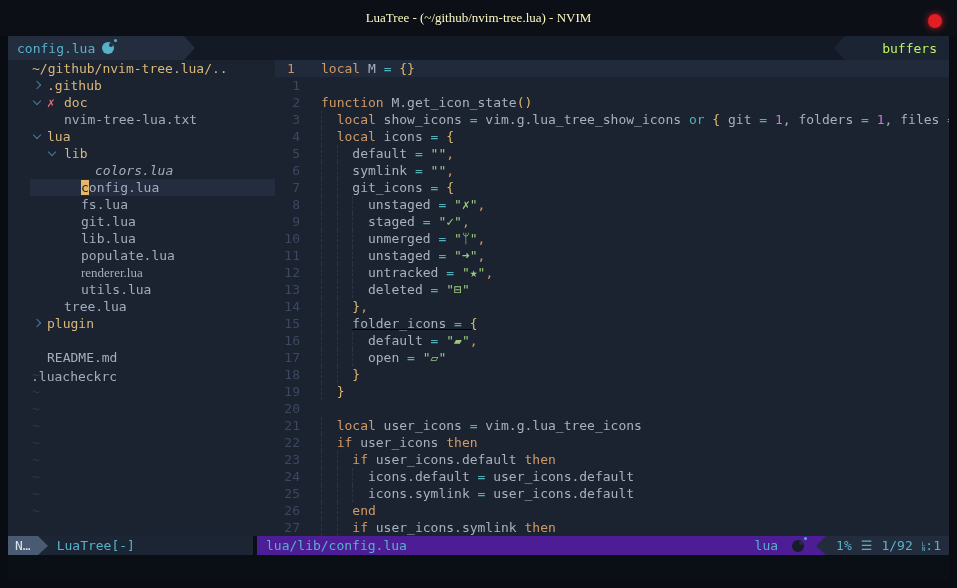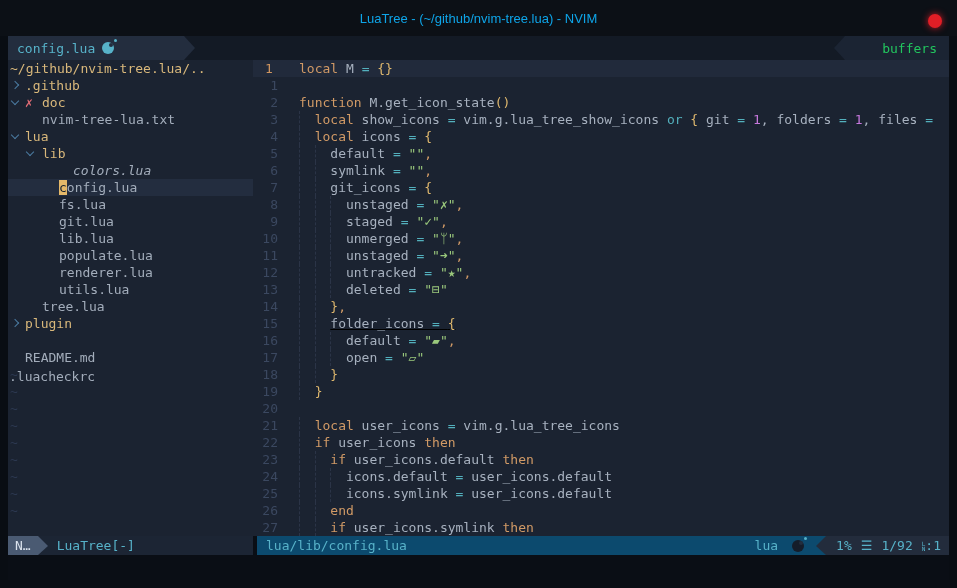--- a/index.html
+++ b/index.html
@@ -3,22 +3,22 @@
 <meta charset="utf-8">
 <style>
   * { margin:0; padding:0; box-sizing:border-box; }
   body { background:#000; }
   .frame { position:relative; width:957px; height:588px; background:#090d13;
            font-family:"DejaVu Sans Mono", monospace; overflow:hidden; }
 
   
   .titlebar { position:absolute; left:0; top:0; width:957px; height:36px;
               background:#0c1016; display:flex; align-items:center; justify-content:center; }
-  .title { font-family:Liberation Sans, sans-serif;
-           font-size:13px; color:#0ea5e9; }
+  .title { font-family:Liberation Serif, serif;
+           font-size:13px; color:#fef9c3; }
   .closebtn { position:absolute; right:15px; top:14px; width:14px; height:14px;
               border-radius:50%; background:#e11e26; box-shadow:0 0 7px rgba(230,30,40,.9); cursor:pointer; }
 
   
   .term { position:absolute; left:8px; top:36px; width:941px; height:544px; background:#1b2331; }
 
   
   .tabline { position:relative; height:24px; background:#131a25; display:flex; align-items:stretch; }
   .tab { display:flex; align-items:center; background:#232d3e; width:176px; padding-left:9px; }
   .tab-label { font-size:13px; color:#57b2c9; }
@@ -28,24 +28,24 @@
              background:#57b2c9; margin-left:7px; }
   .luaicon::before { content:''; position:absolute; width:4px; height:4px; border-radius:50%;
                      background:#232d3e; top:1px; right:1px; }
   .luaicon::after { content:''; position:absolute; width:3px; height:3px; border-radius:50%;
                     background:#57b2c9; top:-3px; right:-3px; }
   .tab-sl-icon { background:#151d2a !important; }
   .bufwrap { margin-left:auto; display:flex; align-items:stretch; }
   .arrow-l { width:0; height:0; border-top:12px solid transparent; border-bottom:12px solid transparent;
              border-right:11px solid #1b2433; }
   .bufseg { width:104px; background:#1b2433; display:flex; align-items:center; justify-content:flex-end;
-            padding-right:12px; font-size:13px; color:#22c55e; }
-
-  
-  .main { display:flex; height:476px; }
+            padding-right:12px; font-size:13px; color:#bef264; }
+
+  
+  .main { display:flex; height:476px;padding-left:22px; }
   .tree { position:relative; width:245px; overflow:hidden; }
   .trow { position:relative; height:17px; line-height:17px; font-size:13px; white-space:pre; }
   .trow.cursorline { background:#232d3f; }
   .t-abs { position:absolute; top:0; }
   .t-folder { color:#d9b87b; }
   .t-file { color:#a3adbb;text-align:right; }
   .t-header { color:#d9b87b; }
   .chev { position:absolute; top:5px; width:6px; height:6px;
           border-right:1.6px solid #4b7ba1; border-bottom:1.6px solid #4b7ba1; }
   .chev.right { transform:rotate(-45deg); }
@@ -67,21 +67,21 @@
   .tk-c { color:#d19a66; }
 
   
   .statusline { height:19px; background:#0a0e15; display:flex; font-size:13px; }
   .sl-left { width:245px; background:#1c2534; display:flex; align-items:stretch; }
   .mode { background:#4a5a72; color:#dbe3ee; display:flex; align-items:center; padding:0 7px; }
   .mode-arrow { width:0; height:0; border-top:10px solid transparent; border-bottom:9px solid transparent;
                 border-left:10px solid #4a5a72; }
   .sl-buf { color:#57b2c9; display:flex; align-items:center; margin-left:9px; }
   .sl-gap { width:4px; background:#0a0e15; }
-  .sl-right { flex:1; background:#0c4a6e; display:flex; align-items:stretch; }
+  .sl-right { flex:1; background:#4c1d95; display:flex; align-items:stretch; }
   .sl-path { color:#57b2c9; display:flex; align-items:center; padding-left:9px; }
   .sl-rcluster { margin-left:auto; display:flex; align-items:stretch; }
   .sl-ft { color:#57b2c9; display:flex; align-items:center; gap:7px; padding-right:12px; }
   .sl-arrow-l { width:0; height:0; border-top:10px solid transparent; border-bottom:9px solid transparent;
                 border-right:10px solid #232c3c; }
   .sl-stats { background:#232c3c; color:#57b2c9; display:flex; align-items:center; gap:9px;
               padding:0 8px 0 10px; }
   .lnicon { display:inline-flex; flex-direction:column; align-items:center; justify-content:center;
             font-size:6px; line-height:5px; color:#57b2c9; }
   .lnicon::before { content:'L'; }
@@ -126,21 +126,21 @@
           <div class="trow"><span class="chev down" style="left: 4px;"></span><span class="t-abs t-git" style="left: 17px;">✗</span><span class="t-abs t-folder" style="left: 34px;">doc</span></div>
           <div class="trow"><span class="t-abs t-file" style="left: 34px;">nvim-tree-lua.txt</span></div>
           <div class="trow"><span class="chev down" style="left: 4px;"></span><span class="t-abs t-folder" style="left: 17px;">lua</span></div>
           <div class="trow"><span class="chev down" style="left: 19px;"></span><span class="t-abs t-folder" style="left: 34px;">lib</span></div>
           <div class="trow"><span class="t-abs t-file" style="left: 65px; font-style: italic;">colors.lua</span></div>
           <div class="trow cursorline"><span class="t-abs t-file" style="left: 51px;"><span class="blockcursor">c</span>onfig.lua</span></div>
           <div class="trow"><span class="t-abs t-file" style="left: 51px;">fs.lua</span></div>
           <div class="trow"><span class="t-abs t-file" style="left: 51px;">git.lua</span></div>
           <div class="trow"><span class="t-abs t-file" style="left: 51px;">lib.lua</span></div>
           <div class="trow"><span class="t-abs t-file" style="left: 51px;">populate.lua</span></div>
-          <div class="trow"><span class="t-abs t-file" style="left: 51px;">renderer.lua</span></div>
+          <div class="trow"><span class="t-abs t-file" style="left: 51px; font-family: Liberation Serif, serif;">renderer.lua</span></div>
           <div class="trow"><span class="t-abs t-file" style="left: 51px;">utils.lua</span></div>
           <div class="trow"><span class="t-abs t-file" style="left: 34px;">tree.lua</span></div>
           <div class="trow"><span class="chev right" style="left: 4px;"></span><span class="t-abs t-folder" style="left: 17px;">plugin</span></div>
           <div class="trow"><span class="t-abs t-file" style="left: 1px; margin-top: 36px;">.luacheckrc</span></div>
           <div class="trow"><span class="t-abs t-file" style="left: 17px;">README.md</span></div>
           <div class="trow"><span class="t-abs tilde" style="left: 2px;">~</span></div>
           <div class="trow"><span class="t-abs tilde" style="left: 2px;">~</span></div>
           <div class="trow"><span class="t-abs tilde" style="left: 2px;">~</span></div>
           <div class="trow"><span class="t-abs tilde" style="left: 2px;">~</span></div>
           <div class="trow"><span class="t-abs tilde" style="left: 2px;">~</span></div>

